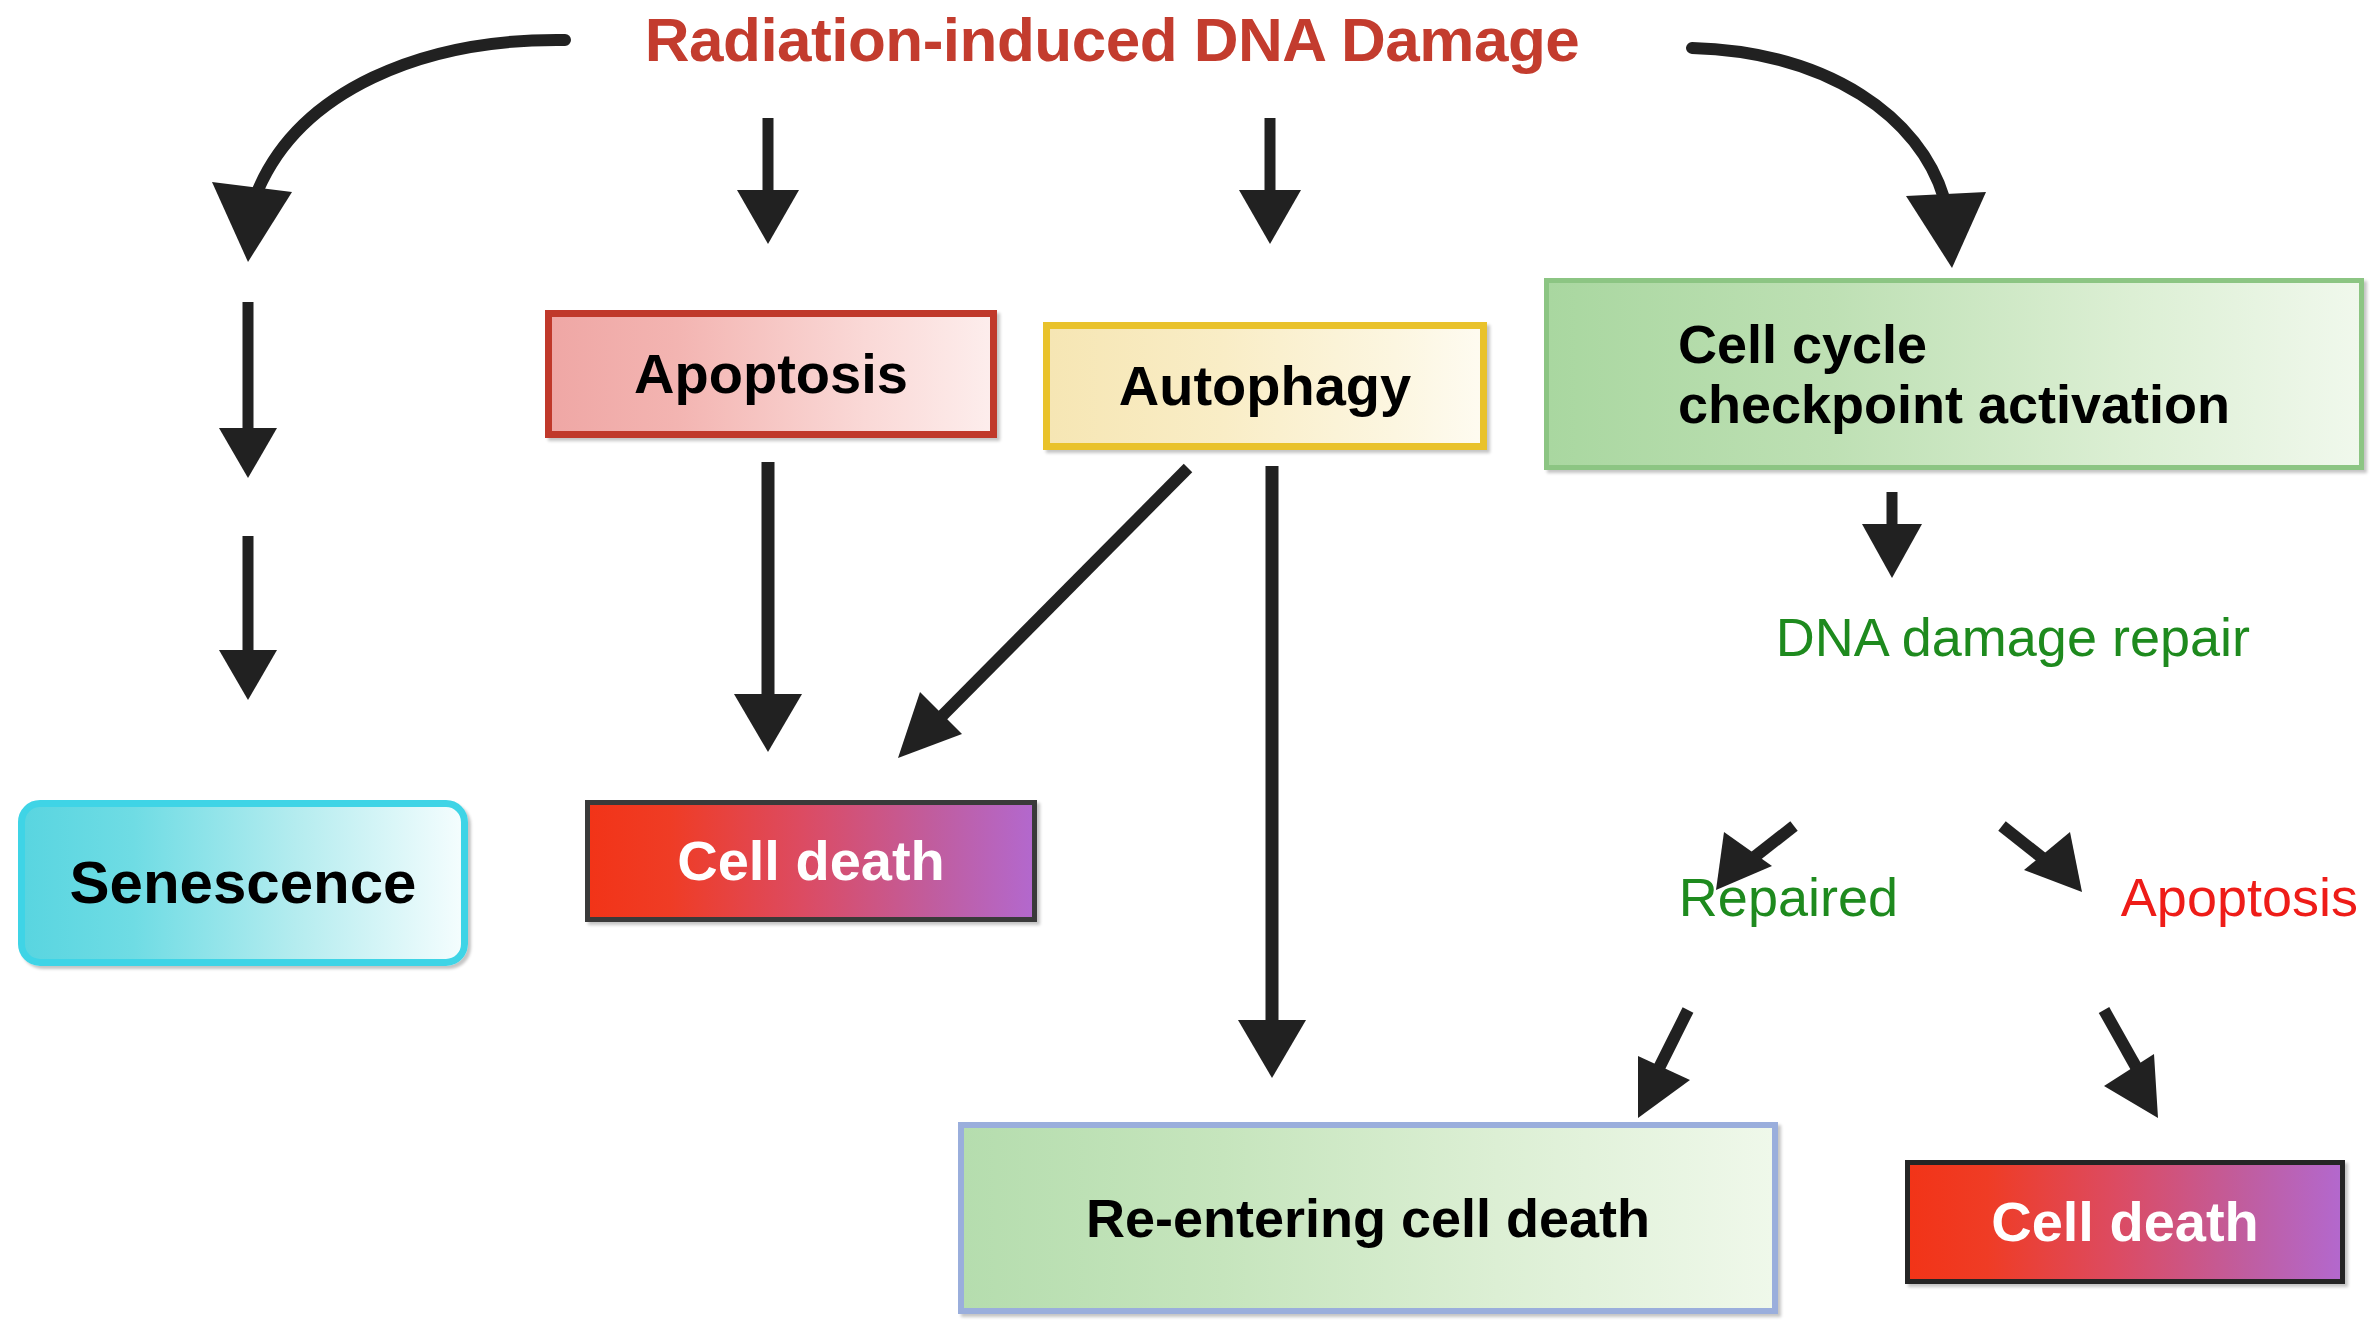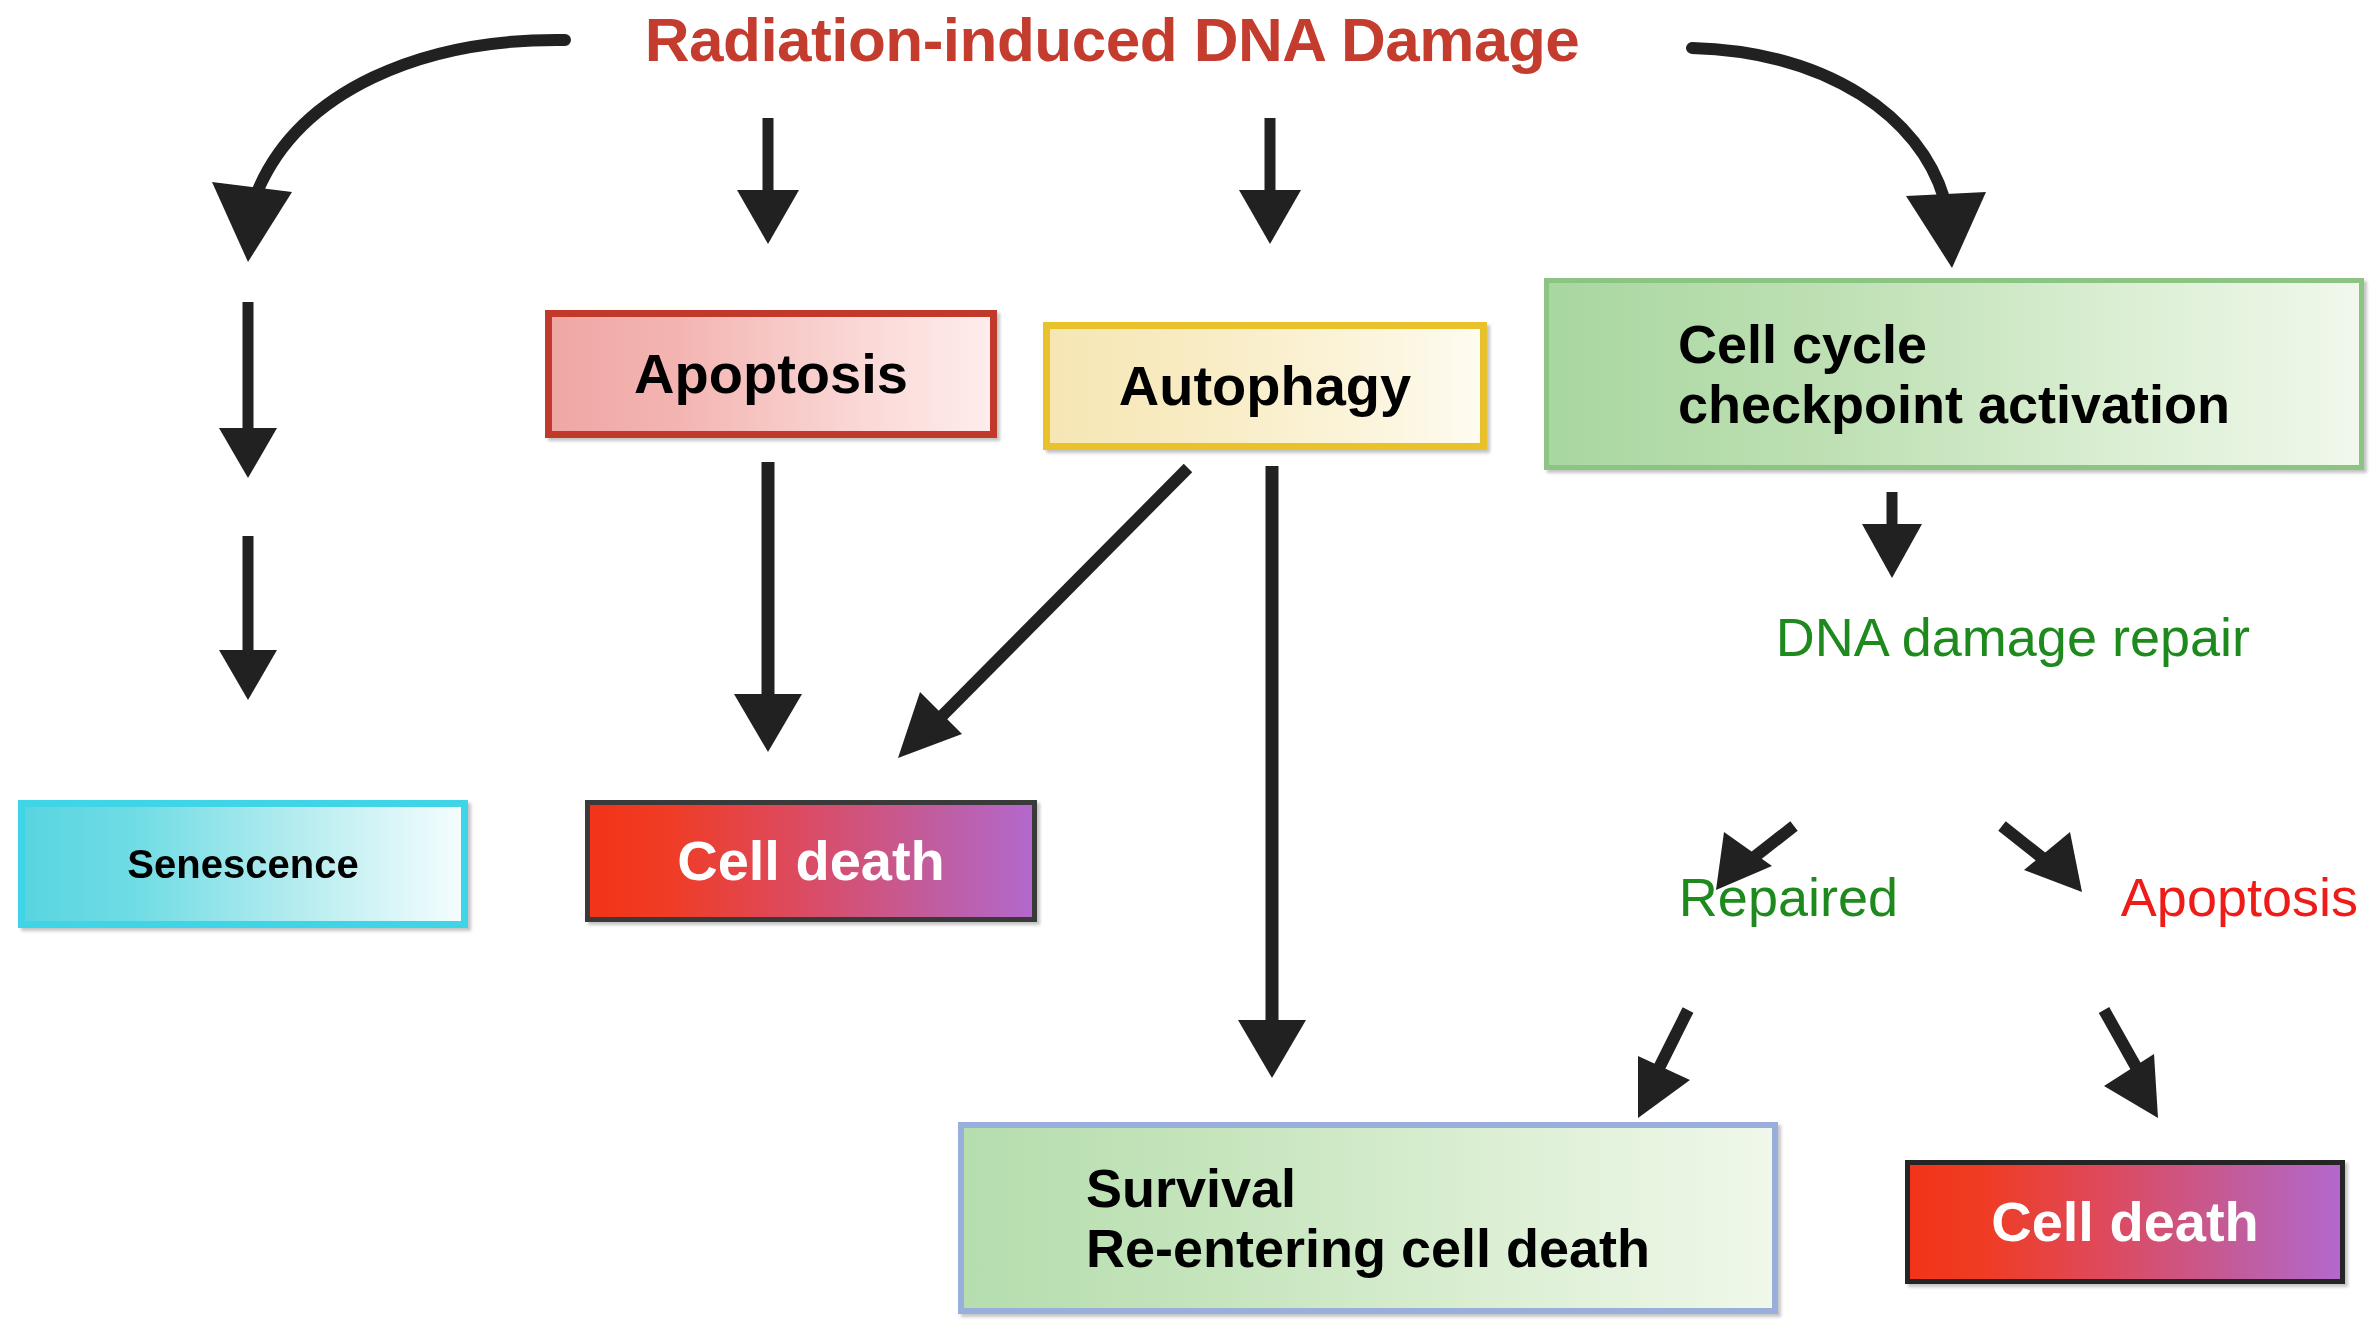--- a/index.html
+++ b/index.html
@@ -80,25 +80,26 @@
     height: 192px;
     border-width: 5px;
     border-color: #8CC583;
     background: linear-gradient(to right, #A9D7A0 0%, #BEE0B4 35%, #DCEFD4 72%, #F0F8EC 100%);
     font-size: 54px;
   }
   #node-senescence {
     left: 18px;
     top: 800px;
     width: 450px;
-    height: 128px;
+    height: 166px;
     border-width: 7px;
     border-color: #3FD4E6;
     background: linear-gradient(to right, #59D5E0 0%, #6FDCE4 25%, #B4ECEF 62%, #F4FDFE 100%);
-    font-size: 40px;
+    font-size: 60px;
+    border-radius: 22px;
   }
   #node-celldeath-1 {
     left: 585px;
     top: 800px;
     width: 452px;
     height: 122px;
     border-width: 5px;
     border-color: #3A3A3A;
     background: linear-gradient(to right, #F23418 0%, #EF3C25 18%, #DC4B62 48%, #C05D9F 78%, #B368CD 100%);
     color: #FFFFFF;
@@ -244,21 +245,20 @@
       <div>checkpoint activation</div>
     </div>
   </div>
 
   <div class="node box" id="node-senescence">Senescence</div>
 
   <div class="node box" id="node-celldeath-1">Cell death</div>
 
   <div class="node box" id="node-survival">
     <div>
-      <div>Survival</div>
       <div>Re-entering cell death</div>
     </div>
   </div>
 
   <div class="node box" id="node-celldeath-2">Cell death</div>
 
   <div class="plain-label" id="label-dna-repair">DNA damage repair</div>
 
   <div class="plain-label" id="label-repaired">Repaired</div>
 

